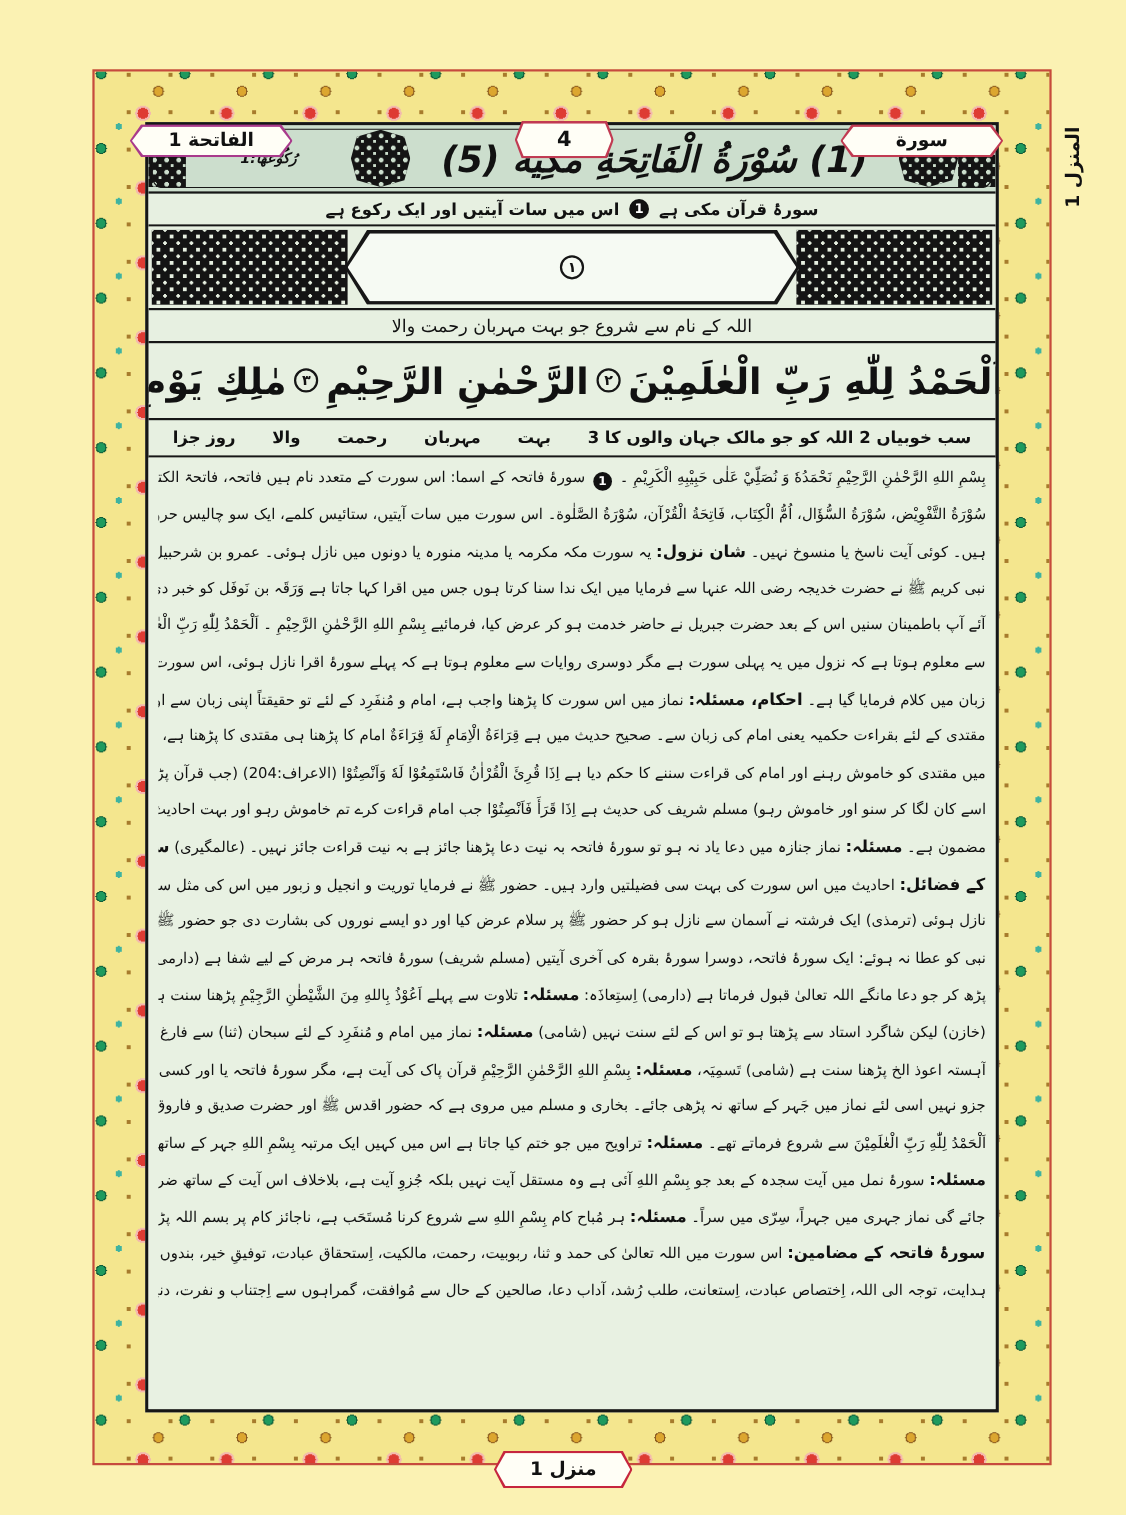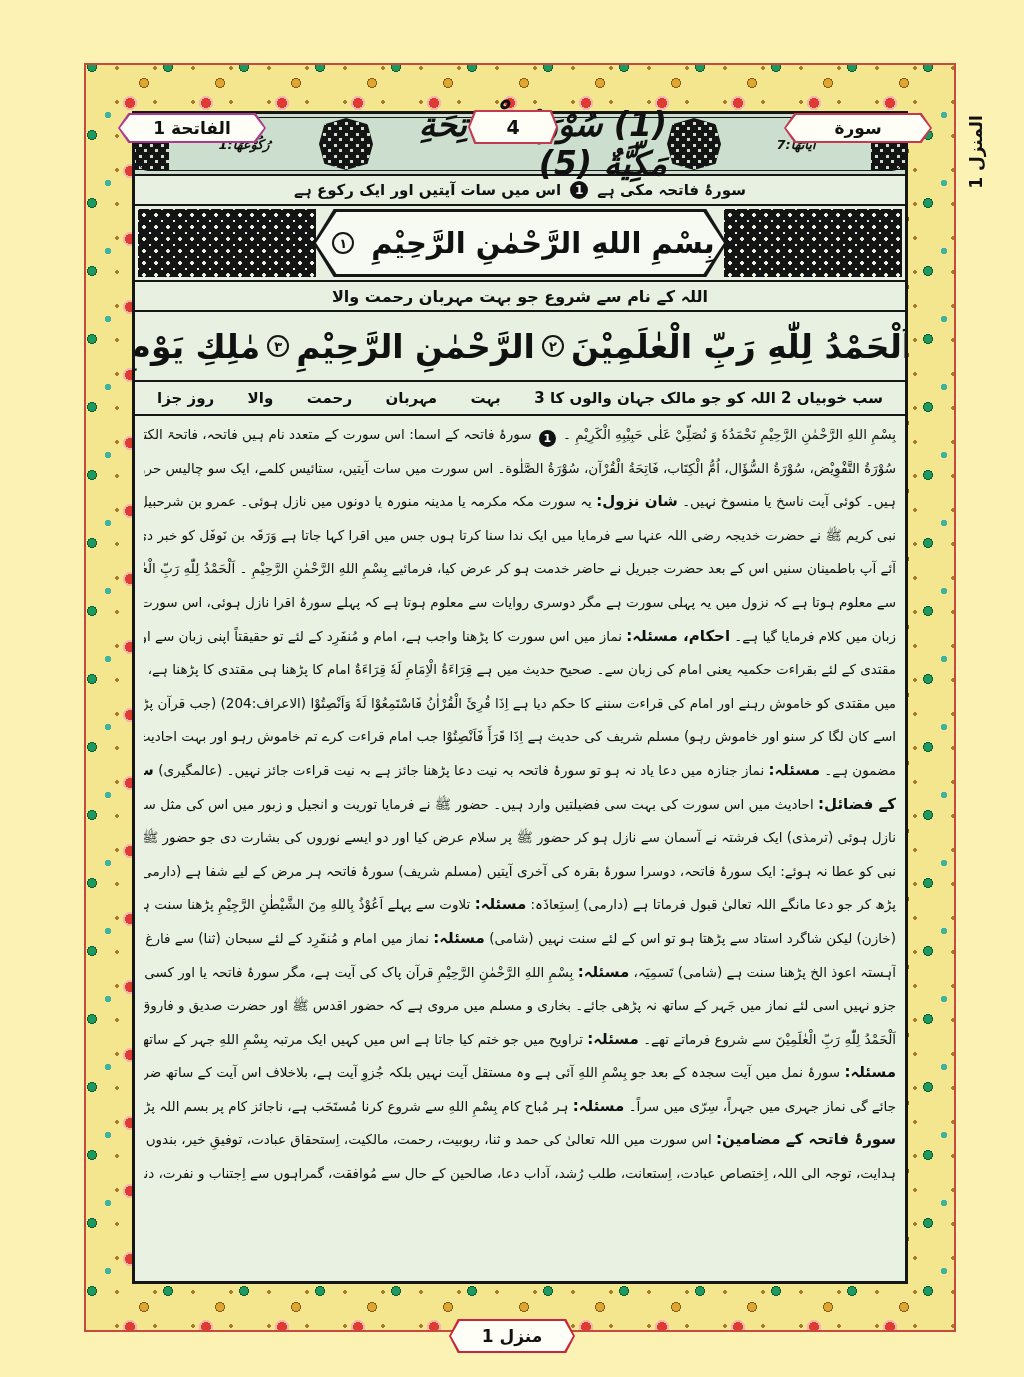--- a/index.html
+++ b/index.html
@@ -24,21 +24,21 @@
 
   
   .oct{position:absolute;z-index:5;margin-top:40px;}
   .oct .oct-bg{position:absolute;inset:0;background:#C13A52;clip-path:polygon(7% 0,93% 0,100% 50%,93% 100%,7% 100%,0 50%);}
   .oct .oct-in{position:absolute;inset:2px;background:#FFFEF6;clip-path:polygon(7% 0,93% 0,100% 50%,93% 100%,7% 100%,0 50%);}
   .oct .oct-txt{position:absolute;inset:0;display:flex;align-items:center;justify-content:center;font-weight:bold;font-size:17px;direction:rtl;}
   .badge-surah-ref{left:118px;top:73px;width:148px;height:30px;}
   .badge-surah-ref .oct-bg{background:#A93A8C;}
   .badge-page{left:468px;top:70px;width:90px;height:34px;}
   .badge-page .oct-txt{font-size:19px;}
-  .badge-surah-word{left:784px;top:73px;width:148px;height:30px;}
+  .badge-surah-word{left:764px;top:73px;width:148px;height:30px;}
   .badge-manzil{left:449px;top:1279px;width:126px;height:34px;}
   .badge-manzil .oct-bg{background:#C6263E;}
 
   
   .side-label{position:absolute;left:966px;top:200px;width:96px;height:22px;
     transform:rotate(-90deg);transform-origin:0 0;font-size:17px;font-weight:bold;
     direction:rtl;text-align:center;}
 
   
   .title-bar{position:relative;height:62px;background:#CCDECD;border-bottom:2px solid #161616;display:flex;flex-direction:row;align-items:stretch;}
@@ -63,21 +63,21 @@
       radial-gradient(circle, #E7F0E1 0 2px, transparent 2px) 0 0/12px 12px,
       radial-gradient(circle, #E7F0E1 0 1.5px, transparent 1.5px) 6px 6px/12px 12px,
       #141414;}
   .bis-cart{position:relative;flex:1;margin:3px -6px;}
   .bis-cart .cart-bg{position:absolute;inset:0;background:#161616;clip-path:polygon(5% 0,95% 0,100% 50%,95% 100%,5% 100%,0 50%);}
   .bis-cart .cart-in{position:absolute;inset:3px;background:#F6FAF3;clip-path:polygon(5% 0,95% 0,100% 50%,95% 100%,5% 100%,0 50%);}
   .bis-cart .cart-txt{position:absolute;inset:0;display:flex;align-items:center;justify-content:center;gap:10px;font-size:29px;font-weight:bold;direction:rtl;}
   .vnum{display:inline-flex;align-items:center;justify-content:center;width:22px;height:22px;border:2px solid #161616;border-radius:50%;font-size:13px;font-weight:bold;margin:0 7px;flex:0 0 auto;}
 
   
-  .bis-trans{height:30px;border-bottom:2px solid #161616;display:flex;align-items:center;justify-content:center;font-size:16px;font-weight:700;direction:rtl;text-align:center;}
+  .bis-trans{height:30px;border-bottom:2px solid #161616;display:flex;align-items:center;justify-content:center;font-size:16px;font-weight:400;direction:rtl;text-align:center;}
 
   
   .verse{height:70px;border-bottom:2px solid #161616;display:flex;align-items:center;justify-content:center;font-size:33px;font-weight:bold;white-space:nowrap;direction:rtl;overflow:hidden;}
 
   
   .word-row{height:34px;border-bottom:2px solid #161616;display:flex;direction:rtl;align-items:center;justify-content:space-between;padding:0 22px;font-size:15px;font-weight:600;}
 
   
   .commentary{flex:1;padding:2px 9px 0 9px;direction:rtl;overflow:hidden;background:#E8F1E2;}
   .c-line{height:33.6px;line-height:33.6px;font-size:13.5px;white-space:nowrap;overflow:hidden;text-align:justify;text-align-last:justify;}
@@ -88,41 +88,39 @@
 <body>
 
 <div class="page">
 
   <div class="frame">
 
     <div class="content">
 
       <div class="title-bar">
         <div class="orn end"></div>
-        <div class="tcell small">اٰيَاتُهَا:7</div>
         <div class="orn mid"></div>
         <div class="tcell big">(1) سُوْرَةُ الْفَاتِحَةِ مَكِّيَّةٌ (5)</div>
         <div class="orn mid"></div>
         <div class="tcell small">رُكُوْعُهَا:1</div>
         <div class="orn end"></div>
       </div>
 
       <div class="info-line">
-        <span>سورۂ فاتحہ مکی ہے</span>
+        <span>سورۂ قرآن مکی ہے</span>
         <span class="dot">1</span>
         <span>اس میں سات آیتیں اور ایک رکوع ہے</span>
       </div>
 
       <div class="bismillah">
         <div class="bis-orn"></div>
         <div class="bis-cart">
           <div class="cart-bg"></div>
           <div class="cart-in"></div>
           <div class="cart-txt">
-            <span>بِسْمِ اللهِ الرَّحْمٰنِ الرَّحِيْمِ</span>
             <span class="vnum">١</span>
           </div>
         </div>
         <div class="bis-orn"></div>
       </div>
 
       <div class="bis-trans">اللہ کے نام سے شروع جو بہت مہربان رحمت والا</div>
 
       <div class="verse">
           <span>اَلْحَمْدُ لِلّٰهِ رَبِّ الْعٰلَمِيْنَ</span>

